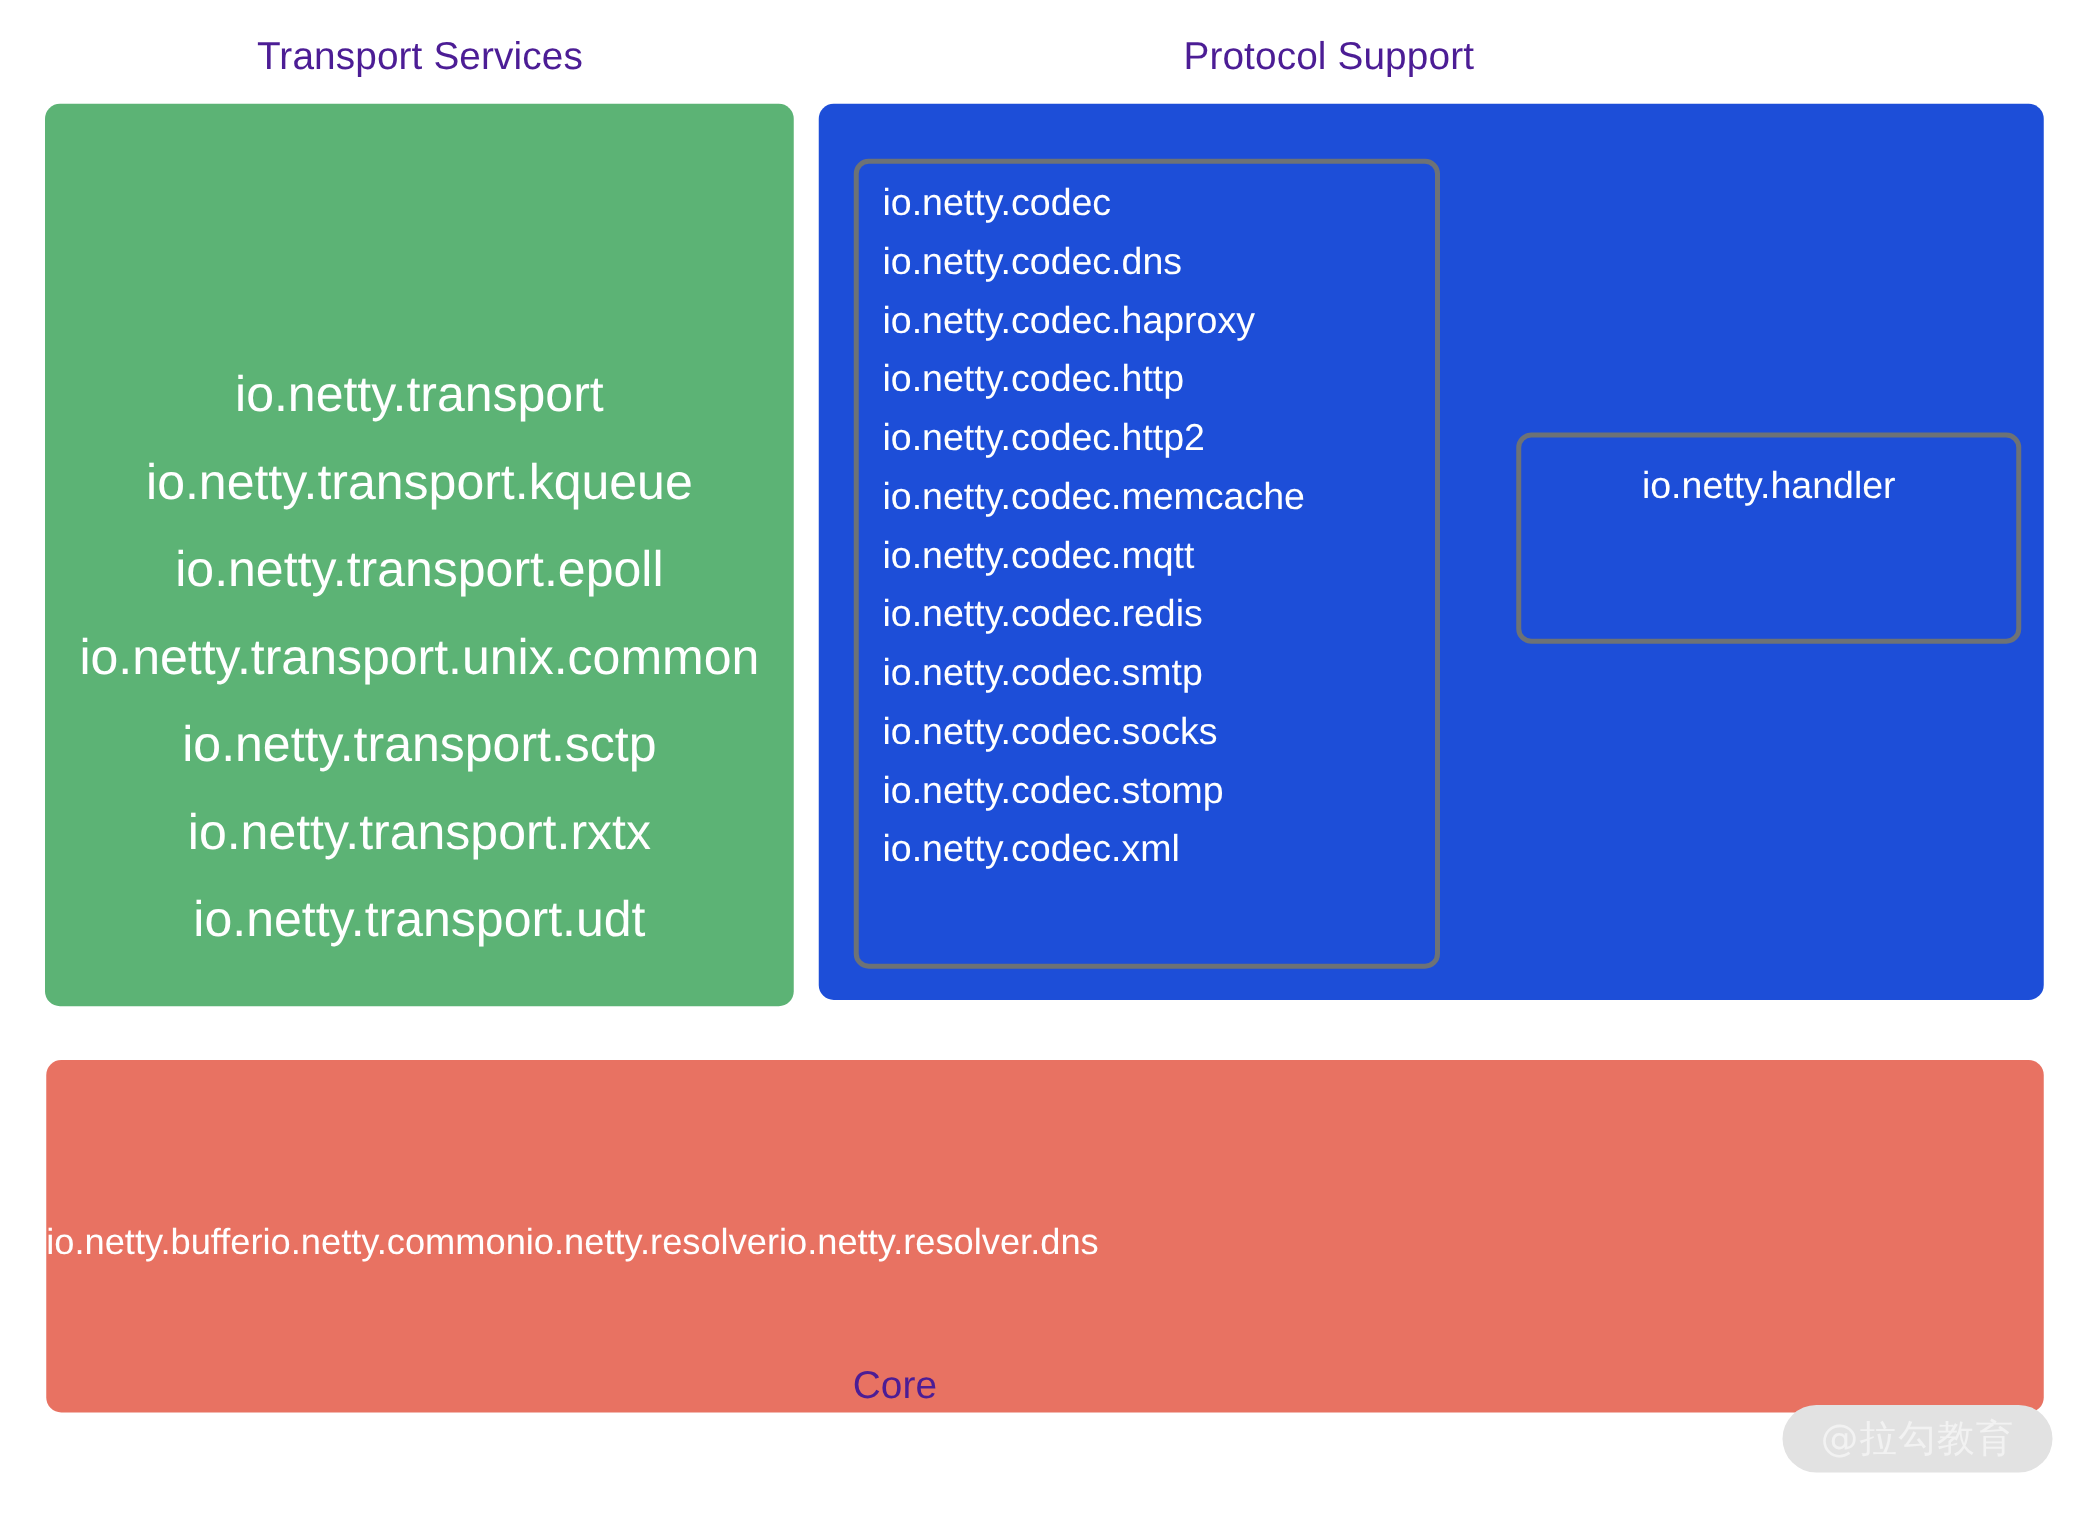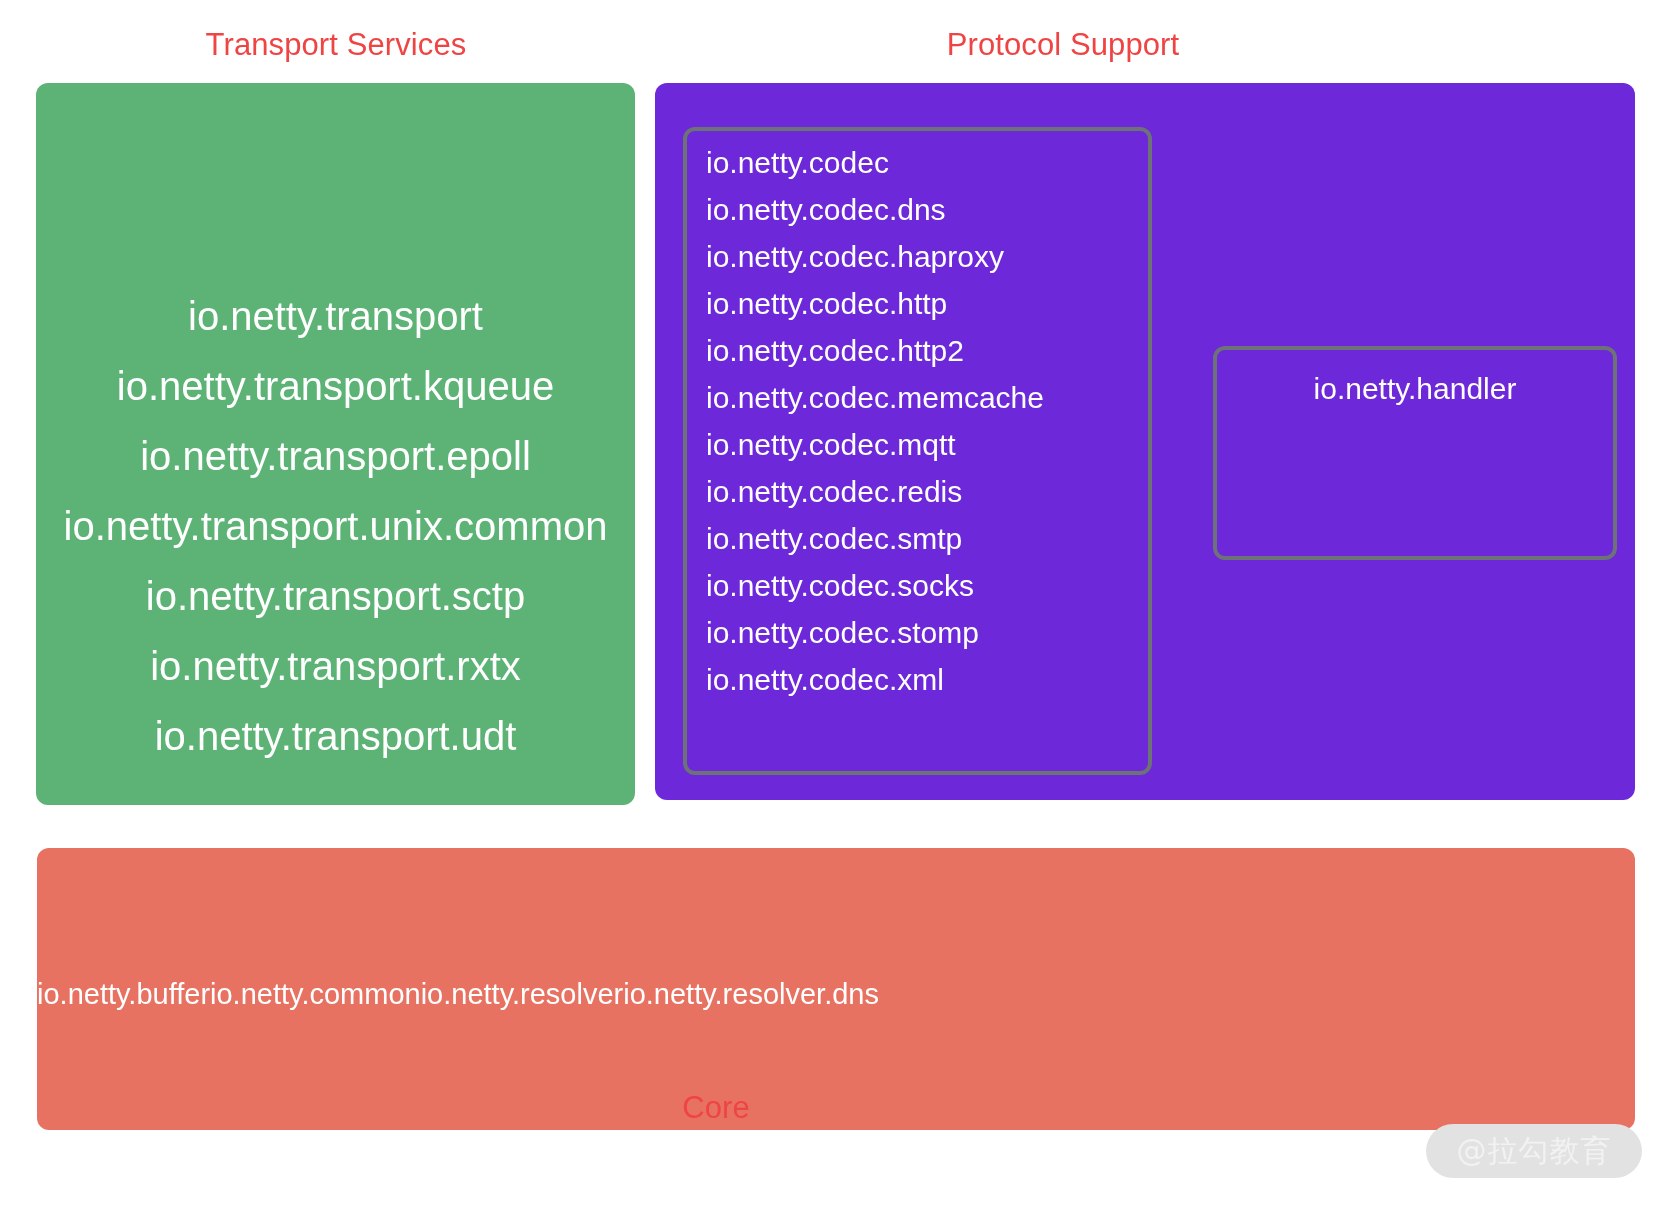--- a/index.html
+++ b/index.html
@@ -20,21 +20,21 @@
     width: 1672px;
     height: 1220px;
     background: #ffffff;
   }
 
   
   .section-title {
     position: absolute;
     font-size: 31px;
     font-weight: 400;
-    color: #ef4444;
+    color: #4c1d95;
     letter-spacing: 0.1px;
     white-space: nowrap;
     text-align: center;
   }
   #title-transport {
     left: 36px;
     top: 27px;
     width: 600px;
   }
   #title-protocol {
@@ -59,21 +59,21 @@
     top: 83px;
     width: 599px;
     height: 722px;
     background: #5cb375;
   }
   #panel-protocol {
     left: 655px;
     top: 83px;
     width: 980px;
     height: 717px;
-    background: #6d28d9;
+    background: #1d4ed8;
   }
   #panel-core {
     left: 37px;
     top: 848px;
     width: 1598px;
     height: 282px;
     background: #e87262;
   }
 
   
@@ -124,21 +124,21 @@
   #box-codec {
     left: 28px;   
     top: 44px;    
     width: 469px; 
     height: 648px;
   }
   #box-handler {
     left: 558px;  
     top: 263px;   
     width: 404px; 
-    height: 214px;
+    height: 169px;
   }
 
   #codec-list {
     position: absolute;
     left: 19px;
     top: 17px;
     display: flex;
     flex-direction: column;
     row-gap: 17px;
   }

